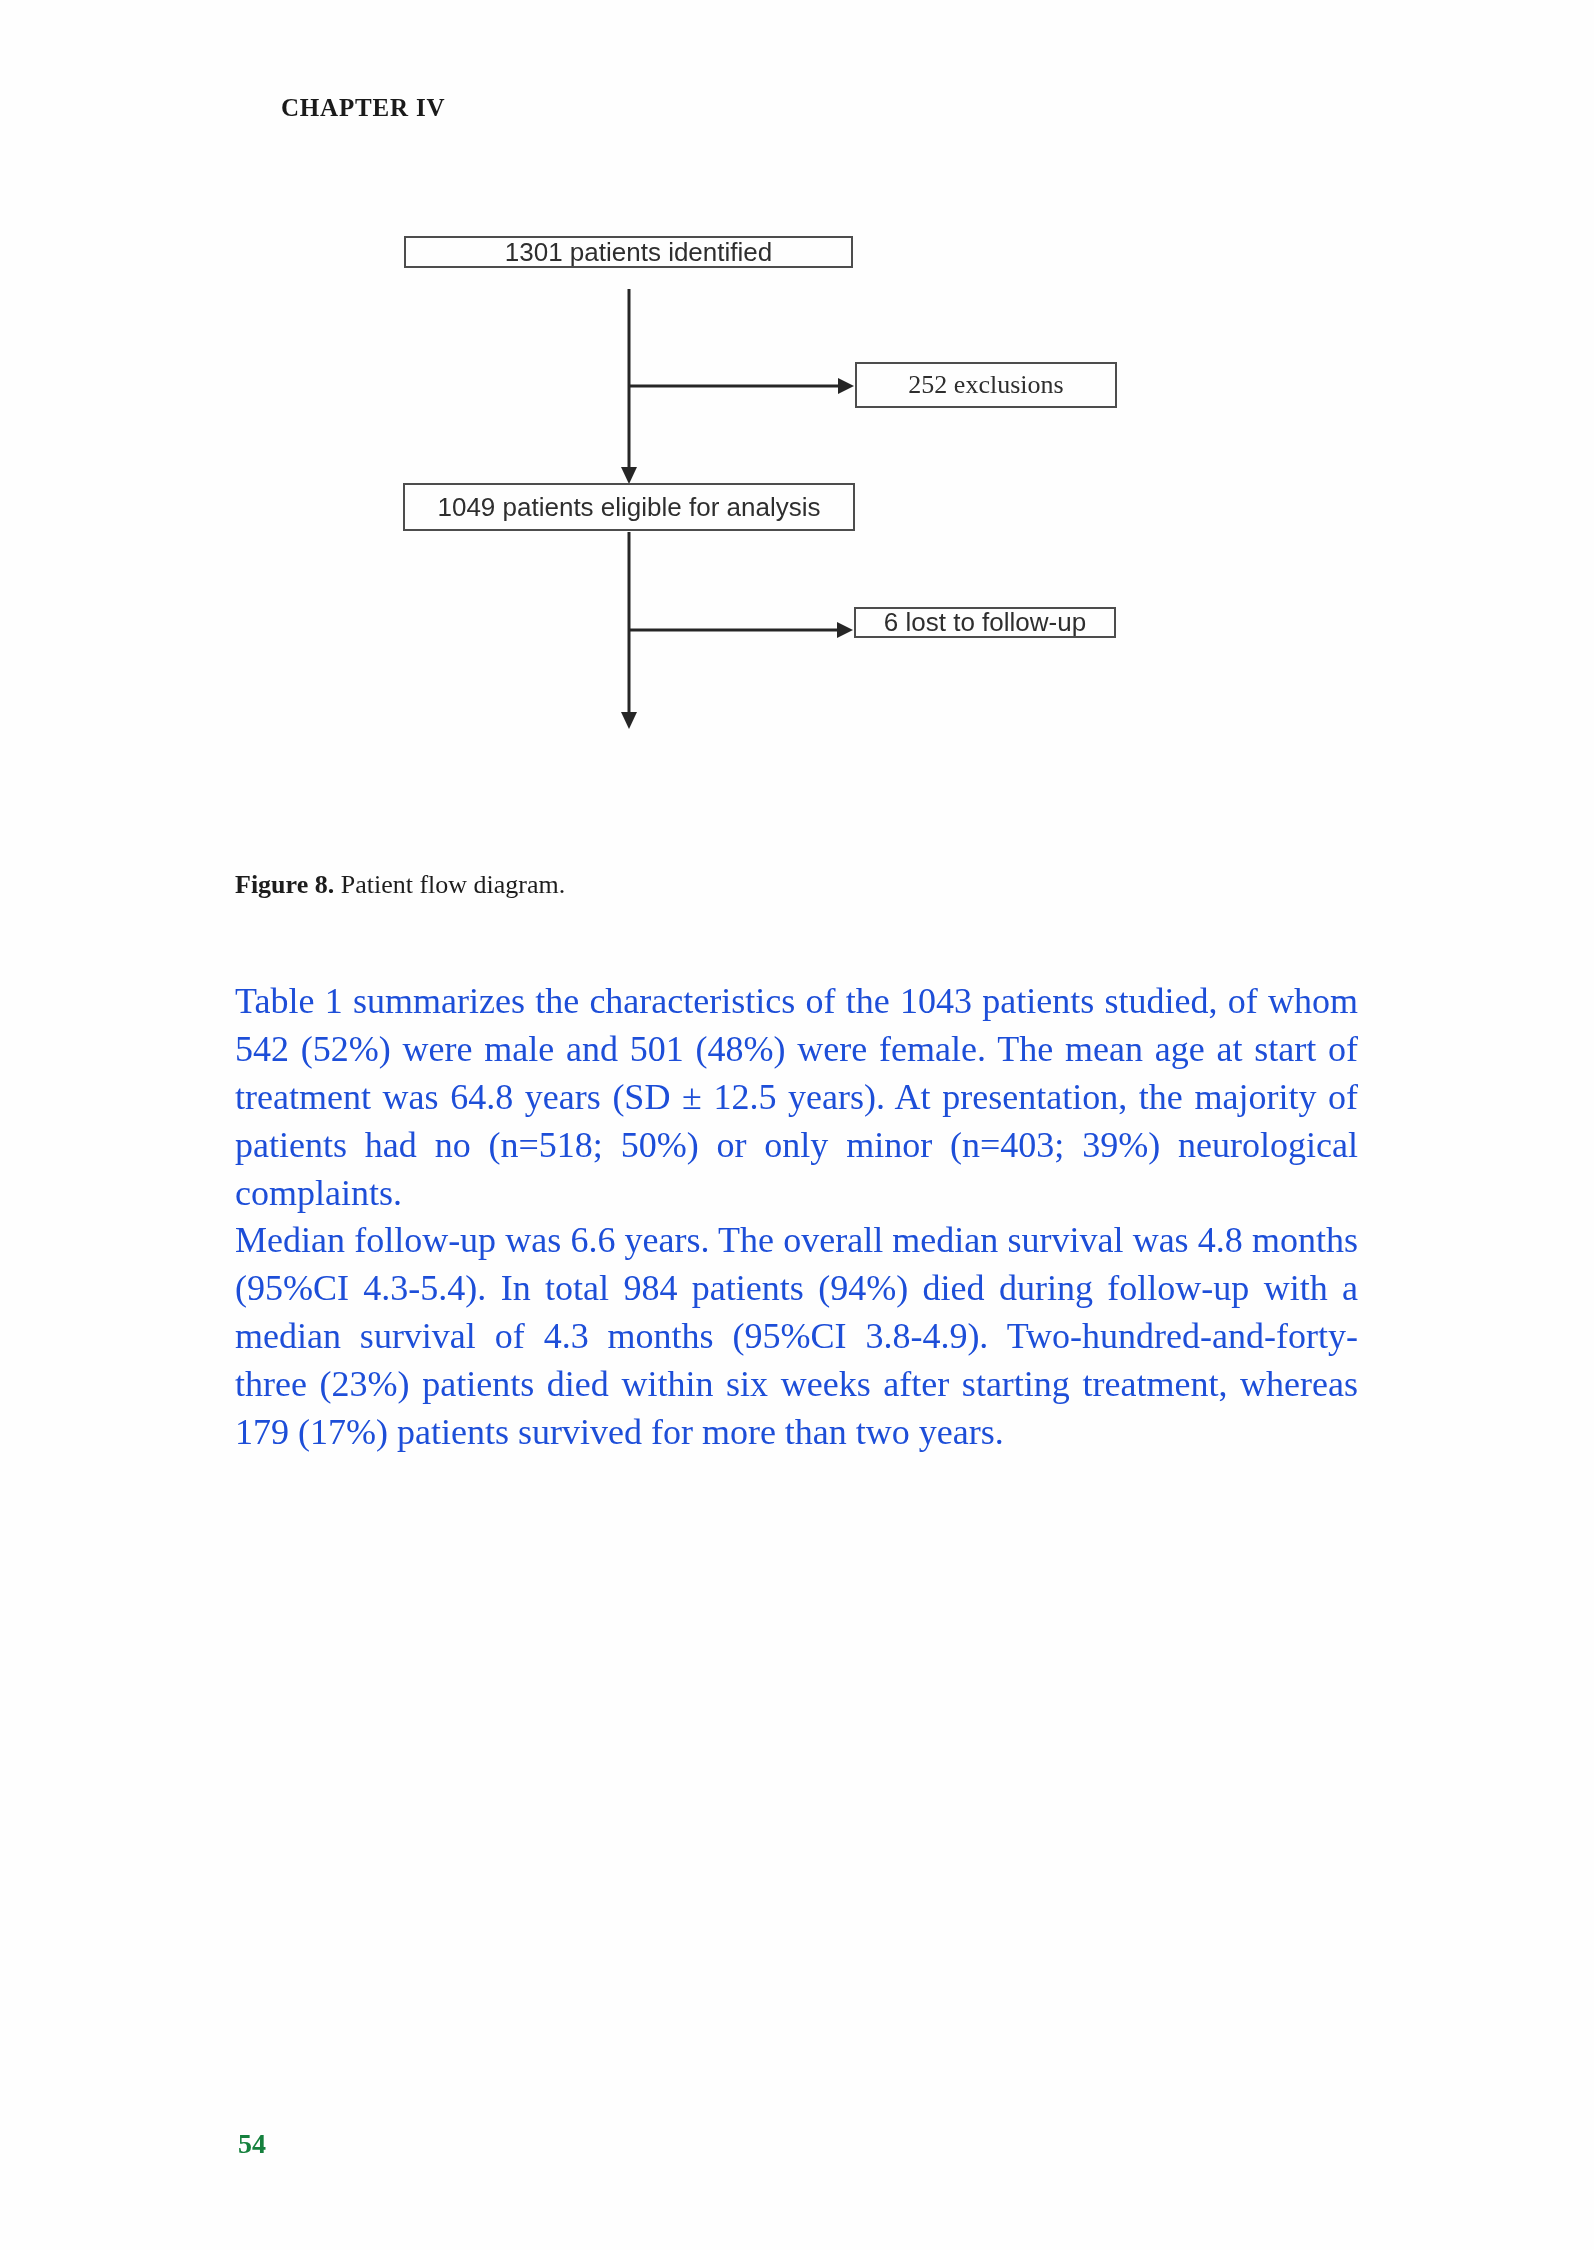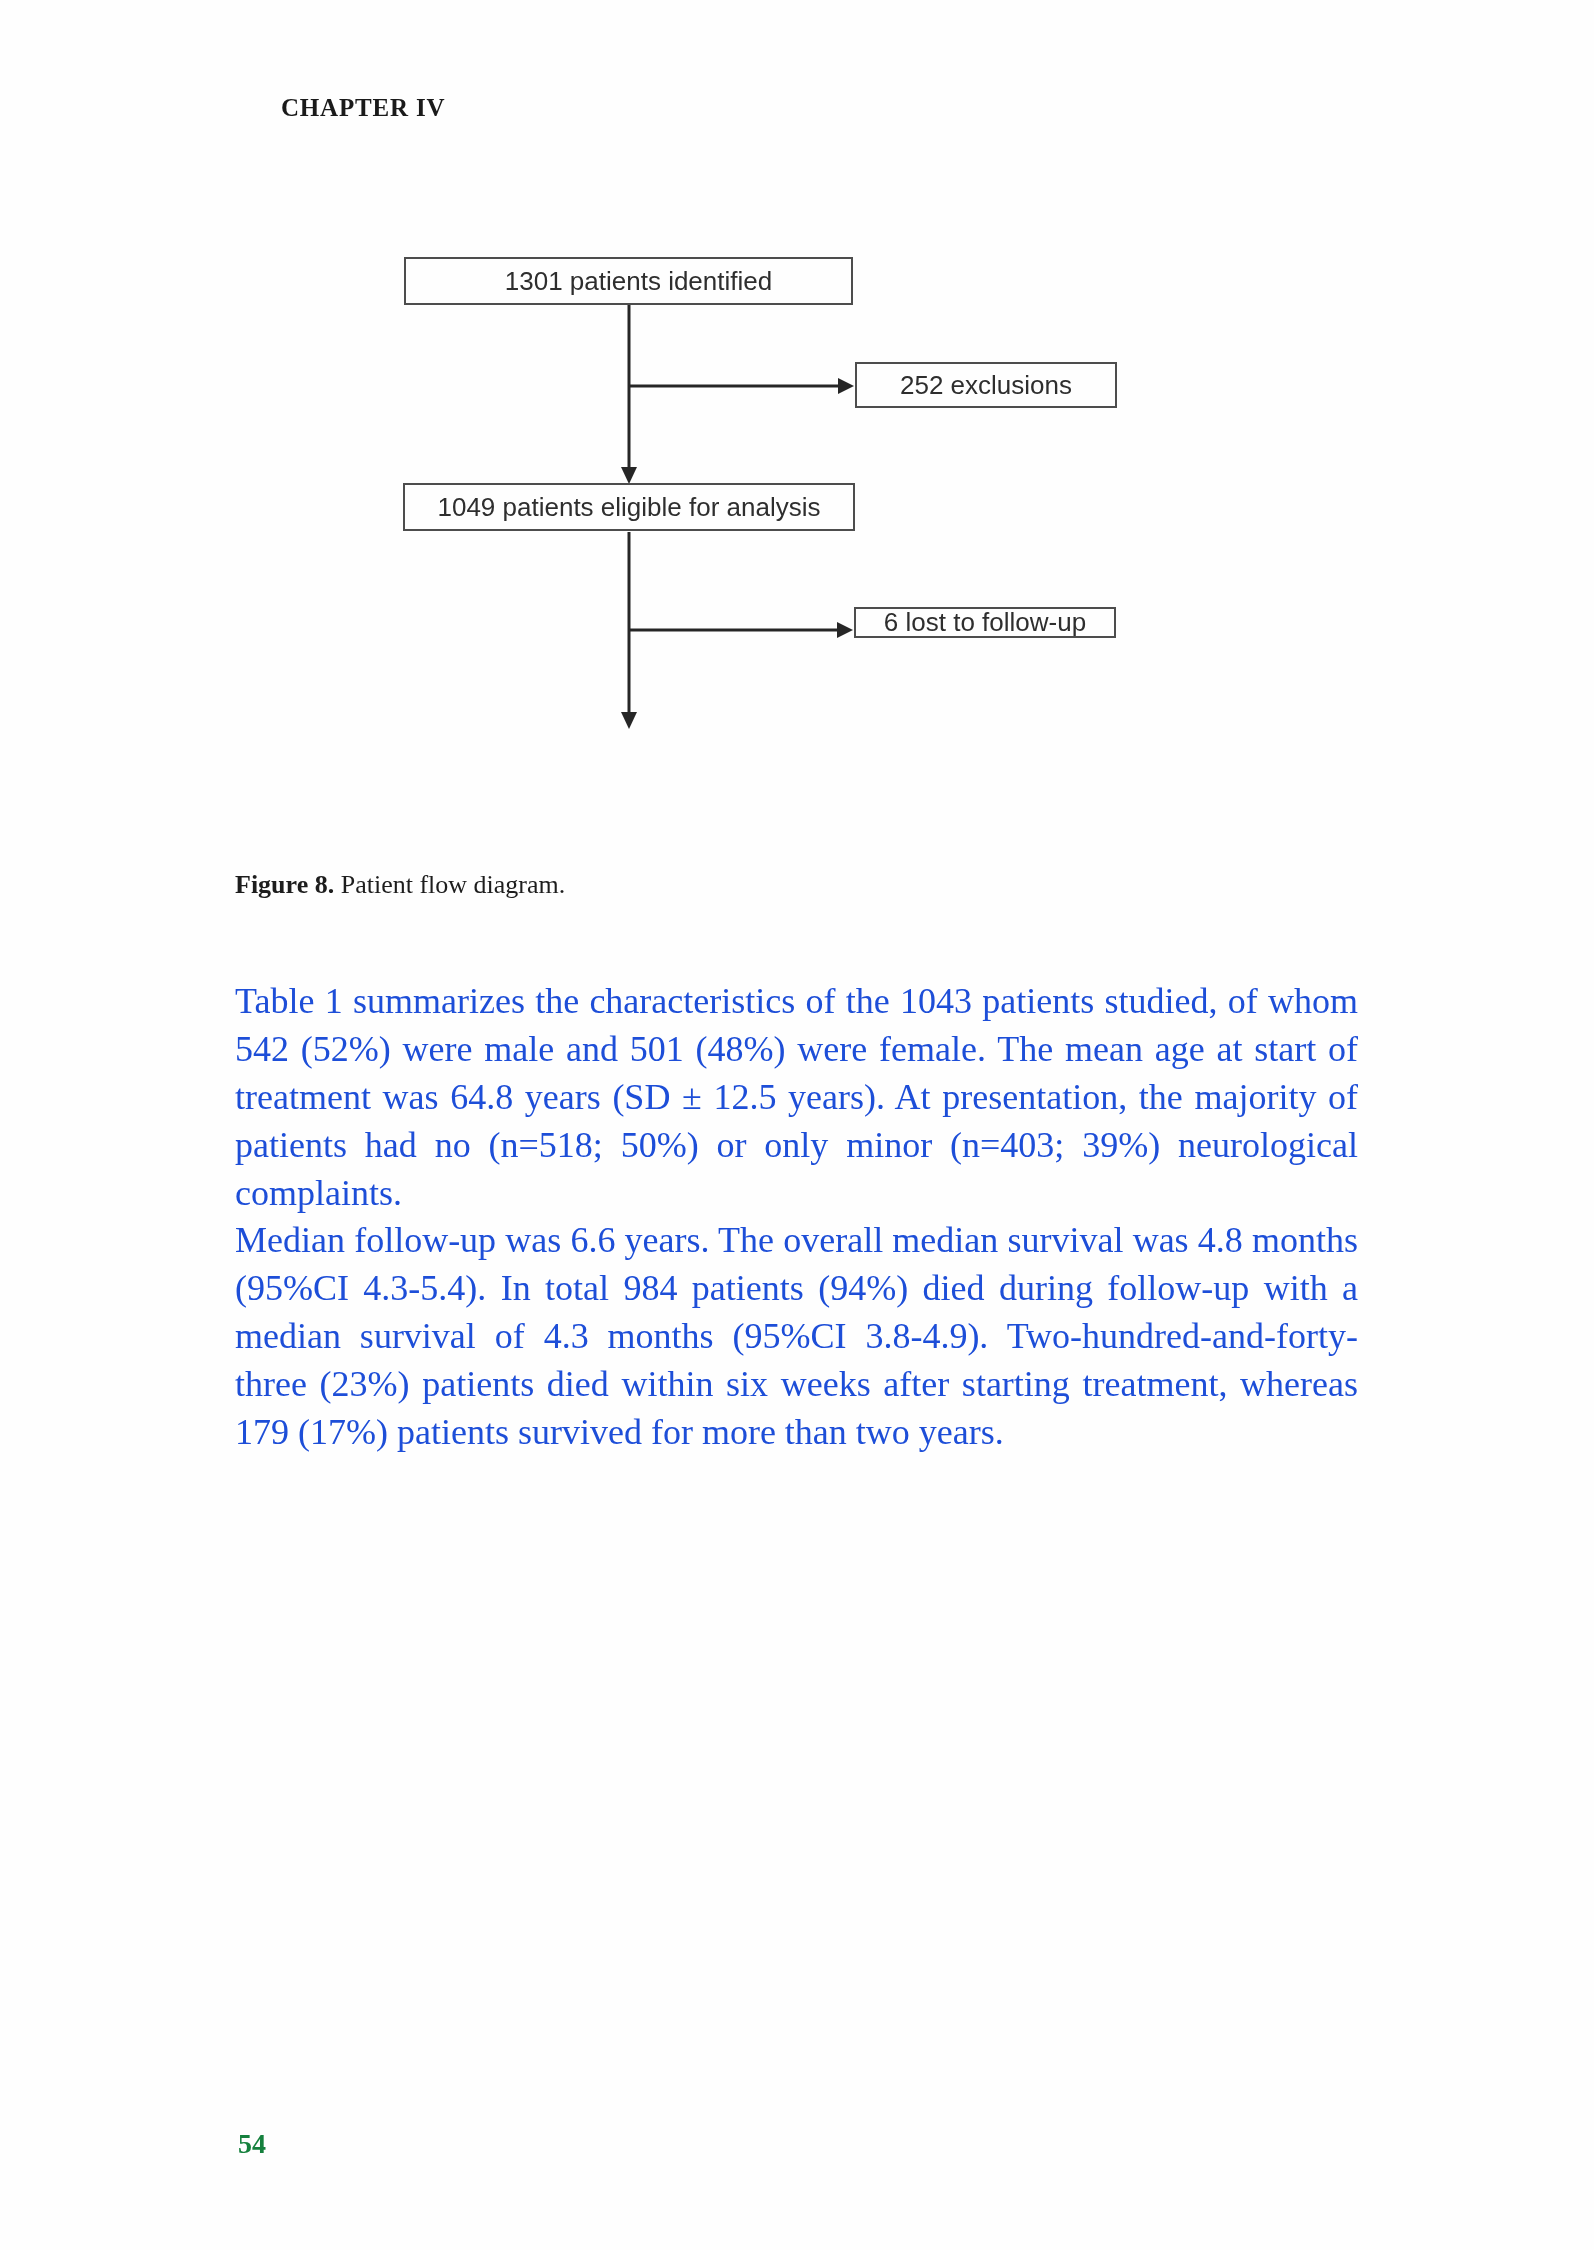--- a/index.html
+++ b/index.html
@@ -31,22 +31,22 @@
     border: 2px solid #4d4d4d;
     background: #fefefe;
     display: flex;
     align-items: center;
     justify-content: center;
     font-family: "Liberation Sans", sans-serif;
     font-size: 26px;
     color: #2e2e2e;
     white-space: nowrap;
   }
-  .box-identified { left: 404px; top: 257px; width: 449px; height: 48px; padding-left: 20px; }
-  .box-exclusions { left: 855px; top: 362px; width: 262px; height: 46px; }
+  .box-identified { left: 404px; top: 236px; width: 449px; height: 32px; padding-left: 20px; }
+  .box-exclusions { left: 855px; top: 362px; width: 262px; height: 46px; font-family: Liberation Serif, serif; }
   .box-eligible   { left: 403px; top: 483px; width: 452px; height: 48px; }
   .box-lost       { left: 854px; top: 607px; width: 262px; height: 31px; }
   .box-analyzed   { left: 404px; top: 728px; width: 452px; height: 49px; }
   .caption {
     position: absolute;
     left: 235px;
     top: 870px;
     font-size: 26px;
     color: #1d1d1d;
   }

